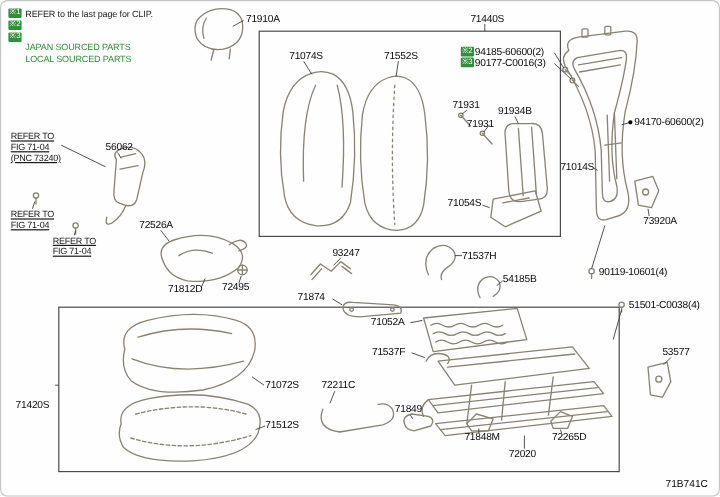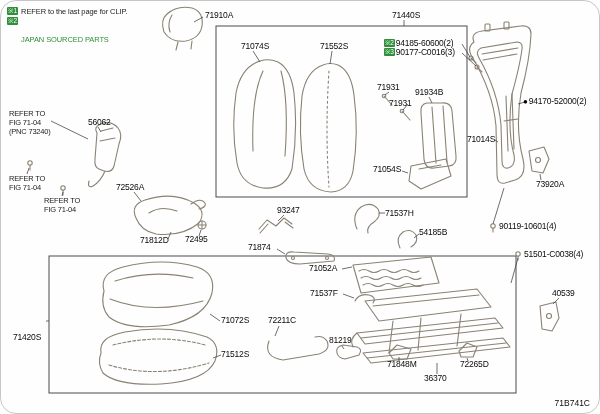--- a/index.html
+++ b/index.html
@@ -1,36 +1,36 @@
 <!DOCTYPE html>
 <html><head>
 <meta charset="utf-8">
 <style>
   * { margin:0; padding:0; box-sizing:border-box; }
   html,body { background:#ffffff; font-family:"Liberation Sans", sans-serif; }
   .stage { position:relative; width:600px; height:414px; background:#fefefe;
-           border:1px solid #c6c6c6; border-radius:16px; overflow:hidden; }
+           border:1px solid #c6c6c6; border-radius:6px; overflow:hidden; }
   svg.art { position:absolute; left:0; top:0; }
 
   .plabel { position:absolute; font-size:8.5px; line-height:9px; color:#0a0a0a;
             white-space:nowrap; letter-spacing:-0.2px; }
   .mk { display:inline-block; vertical-align:top; }
   .mk-green { background:#2f8f3b; color:#fff; font-size:6.5px; line-height:8px;
               padding:0 1px; border-radius:1px; margin-right:1px; }
   .mk-dot { color:#000; font-size:8px; line-height:9px; margin-right:1px; }
 
   .legend { position:absolute; left:6px; top:5px; }
   .legend-row { display:flex; align-items:center; gap:2px; height:10px; }
   .legend-text { font-size:7.5px; color:#222; letter-spacing:-0.1px; }
   .legend-text.green-text { color:#2f8f3b;margin-top:36px; }
   .badge-dark { width:12px; height:7px; background:#2c3a5c; border-radius:3.5px;
                 display:inline-block; }
 
   .note { position:absolute; font-size:7.5px; line-height:9px; color:#1a1a1a;
-          white-space:pre-line; letter-spacing:-0.2px; }
+          white-space:pre-line; letter-spacing:-0.2px;text-decoration:underline; }
   .drawing-number { position:absolute; right:9px; bottom:5px; font-size:8.5px; color:#0a0a0a; }
 </style>
 </head>
 <body>
 
 <div class="stage">
 
   <svg class="art" width="600" height="414" viewBox="0 0 600 414">
 
     <g stroke="#4a4a4a" fill="none" stroke-width="1">
@@ -242,59 +242,63 @@
 
   <div class="legend">
     <div class="legend-row">
       <span class="mk mk-green">※1</span>
       <span class="legend-text">REFER to the last page for CLIP.</span>
     </div>
     <div class="legend-row">
       <span class="mk mk-green">※2</span>
       <span class="legend-text green-text">JAPAN SOURCED PARTS</span>
     </div>
+    <div class="legend-row">
+      <span class="mk mk-green">※3</span>
+      <span class="legend-text green-text">LOCAL SOURCED PARTS</span>
+    </div>
   </div>
 
   <div class="note" style="left:8px;top:108px">REFER TO
 FIG 71-04
 (PNC 73240)</div>
   <div class="note" style="left:8px;top:173px">REFER TO
 FIG 71-04</div>
   <div class="note" style="left:43px;top:195px">REFER TO
 FIG 71-04</div>
 
   <div class="plabel" style="left:204px;top:10px">71910A</div>
   <div class="plabel" style="left:391px;top:10px">71440S</div>
   <div class="plabel" style="left:240px;top:41px">71074S</div>
   <div class="plabel" style="left:319px;top:41px">71552S</div>
   <div class="plabel" style="left:383px;top:38px"><span class="mk mk-green">※2</span><span>94185-60600(2)</span></div>
   <div class="plabel" style="left:383px;top:47px"><span class="mk mk-green">※3</span><span>90177-C0016(3)</span></div>
   <div class="plabel" style="left:376px;top:82px">71931</div>
   <div class="plabel" style="left:414px;top:87px">91934B</div>
   <div class="plabel" style="left:388px;top:98px">71931</div>
-  <div class="plabel" style="left:522px;top:96px"><span class="mk mk-dot">●</span><span>94170-52000(2)</span></div>
+  <div class="plabel" style="left:522px;top:96px"><span class="mk mk-dot">●</span><span>94170-60600(2)</span></div>
   <div class="plabel" style="left:466px;top:134px">71014S</div>
   <div class="plabel" style="left:87px;top:117px">56062</div>
   <div class="plabel" style="left:535px;top:179px">73920A</div>
   <div class="plabel" style="left:372px;top:164px">71054S</div>
   <div class="plabel" style="left:115px;top:182px">72526A</div>
   <div class="plabel" style="left:276px;top:205px">93247</div>
   <div class="plabel" style="left:384px;top:208px">71537H</div>
   <div class="plabel" style="left:418px;top:227px">54185B</div>
   <div class="plabel" style="left:498px;top:221px">90119-10601(4)</div>
   <div class="plabel" style="left:139px;top:235px">71812D</div>
   <div class="plabel" style="left:184px;top:234px">72495</div>
   <div class="plabel" style="left:247px;top:242px">71874</div>
   <div class="plabel" style="left:523px;top:249px">51501-C0038(4)</div>
   <div class="plabel" style="left:308px;top:263px">71052A</div>
   <div class="plabel" style="left:309px;top:288px">71537F</div>
-  <div class="plabel" style="left:551px;top:288px">40539</div>
+  <div class="plabel" style="left:551px;top:288px">53577</div>
   <div class="plabel" style="left:12px;top:332px">71420S</div>
   <div class="plabel" style="left:220px;top:315px">71072S</div>
   <div class="plabel" style="left:267px;top:315px">72211C</div>
-  <div class="plabel" style="left:328px;top:335px">81219</div>
+  <div class="plabel" style="left:328px;top:335px">71849</div>
   <div class="plabel" style="left:220px;top:349px">71512S</div>
   <div class="plabel" style="left:386px;top:359px">71848M</div>
   <div class="plabel" style="left:459px;top:359px">72265D</div>
-  <div class="plabel" style="left:423px;top:373px">36370</div>
+  <div class="plabel" style="left:423px;top:373px">72020</div>
 
   <div class="drawing-number">71B741C</div>
 </div>
 
 </body></html>

